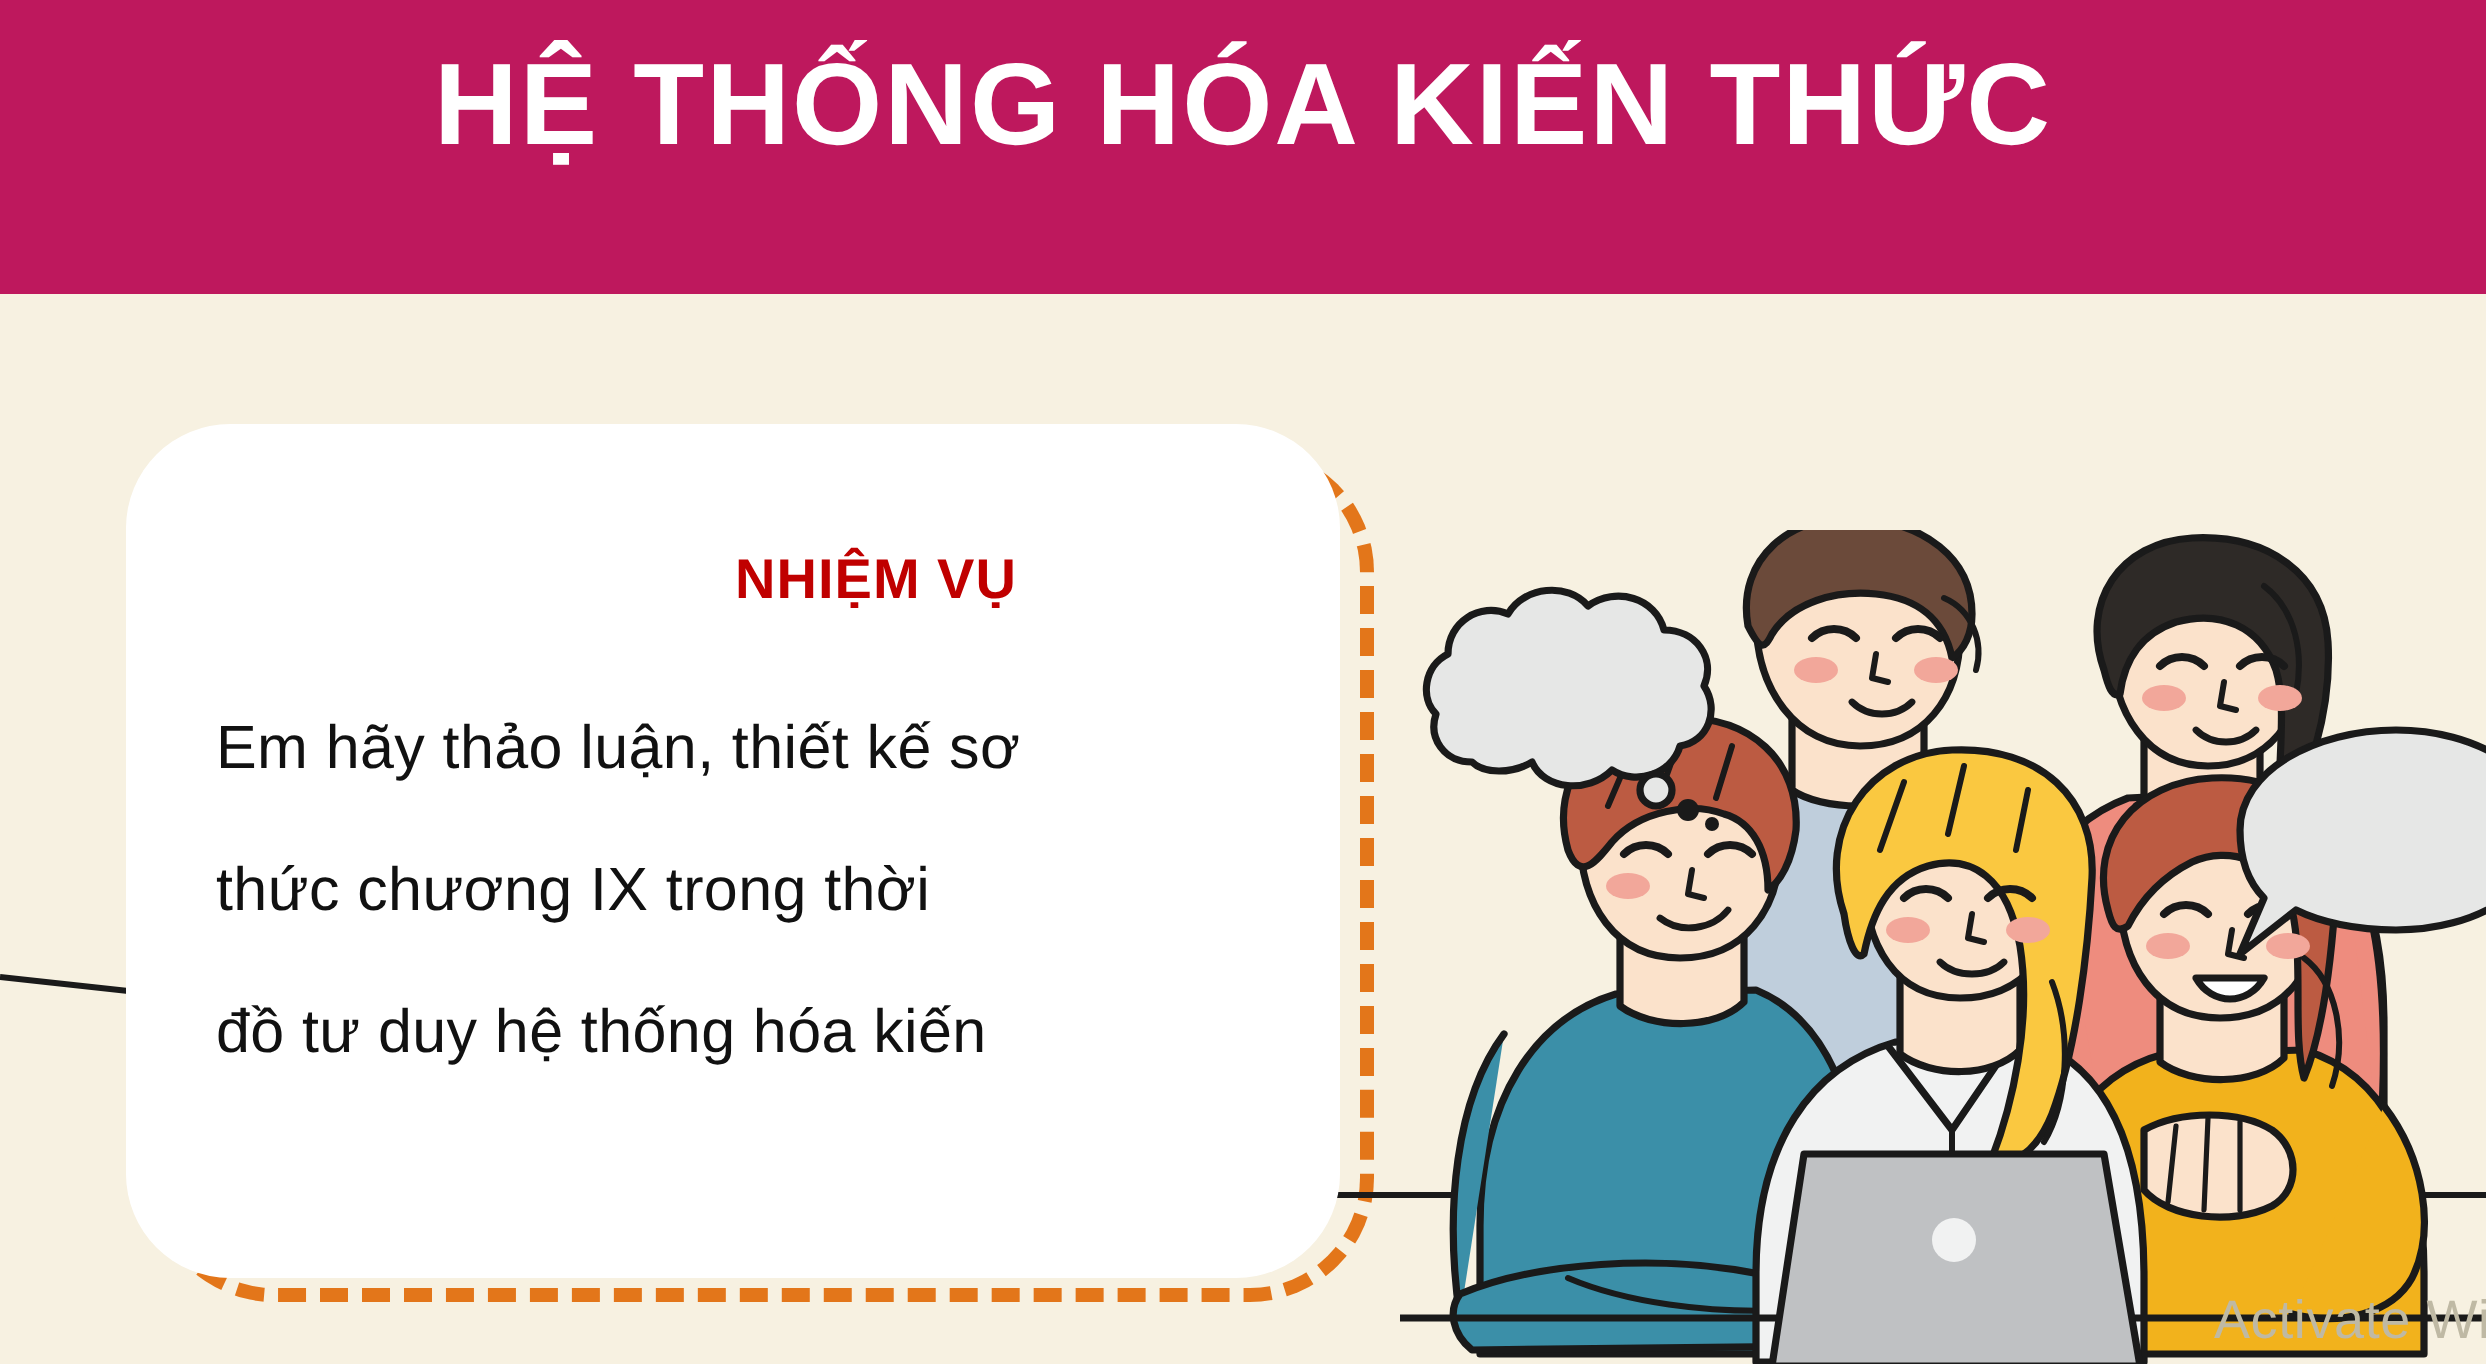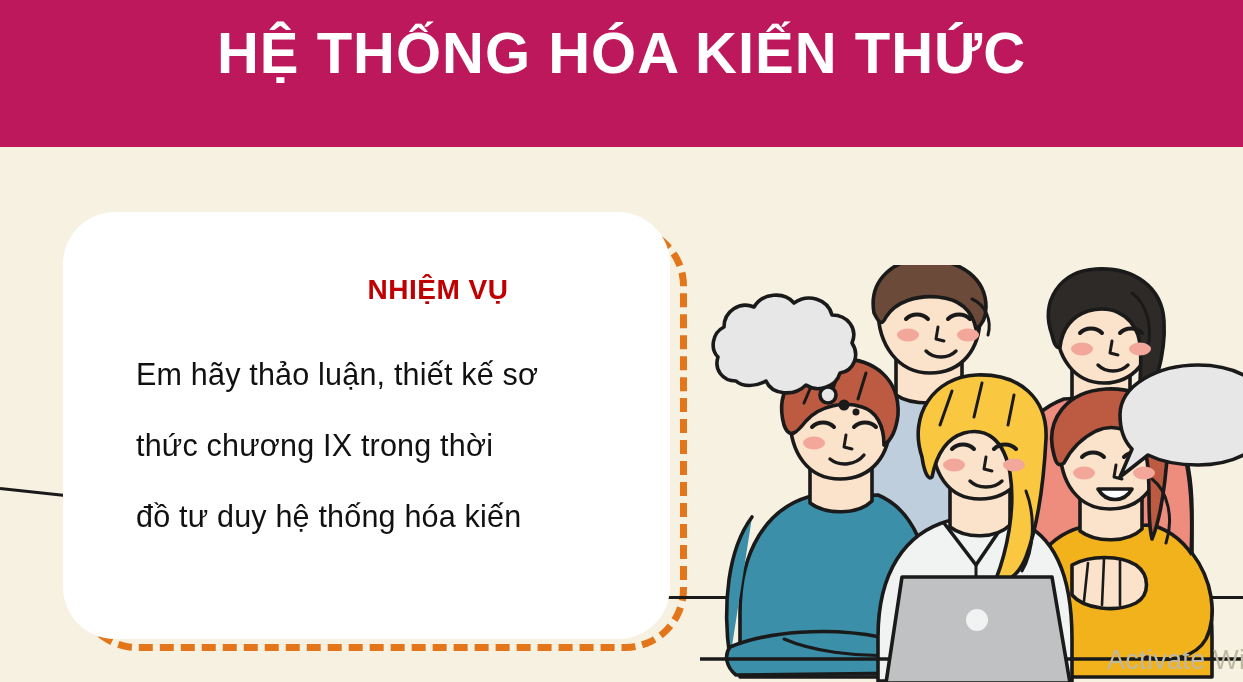--- a/index.html
+++ b/index.html
@@ -73,21 +73,20 @@
   }
   #task-body {
     position: absolute;
     left: 45px;
     top: 127px;
     width: 545px;
     color: #111111;
     font-size: 30.5px;
     line-height: 71px;
     letter-spacing: 0.2px;
-    margin-left: 28px;
   }
   #task-body .bodyline { display: block; white-space: nowrap; }
 
   
   .rule {
     position: absolute;
     background: #1A1A1A;
   }
   #rule-left {
     left: 0px; top: 487px;

